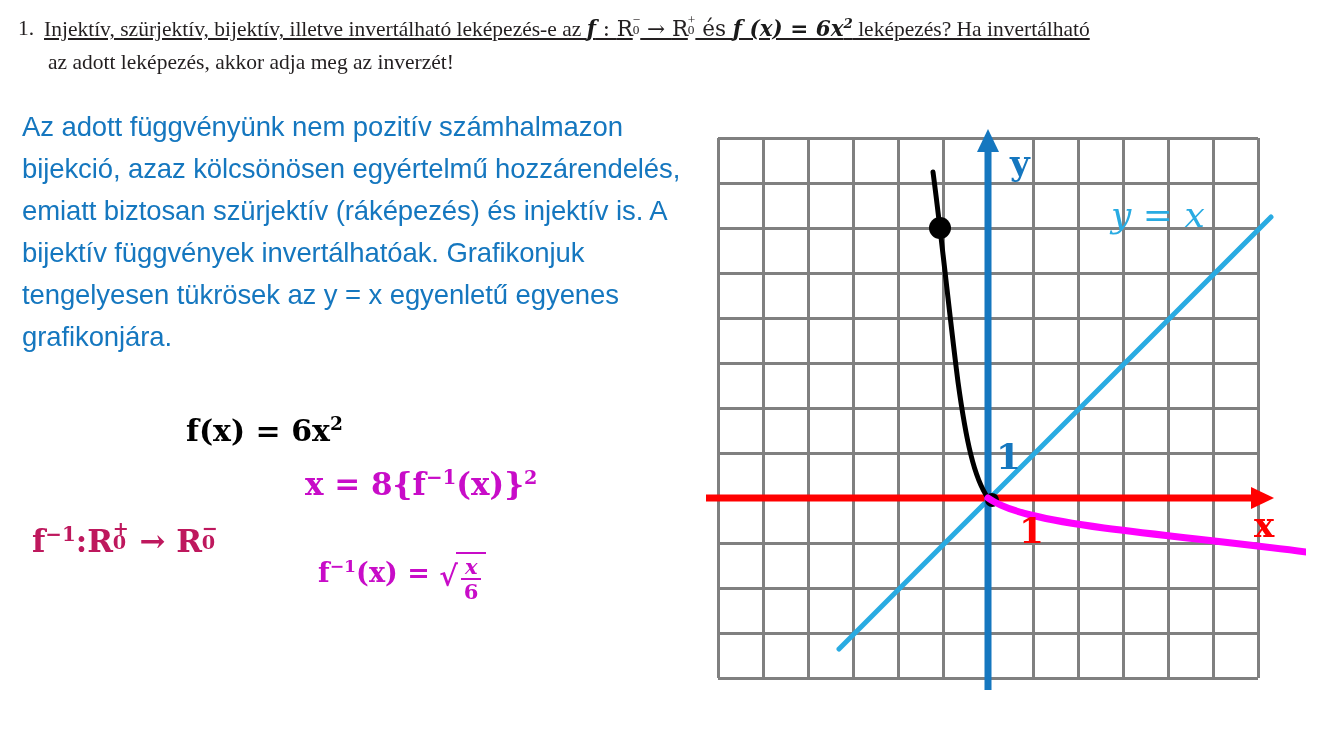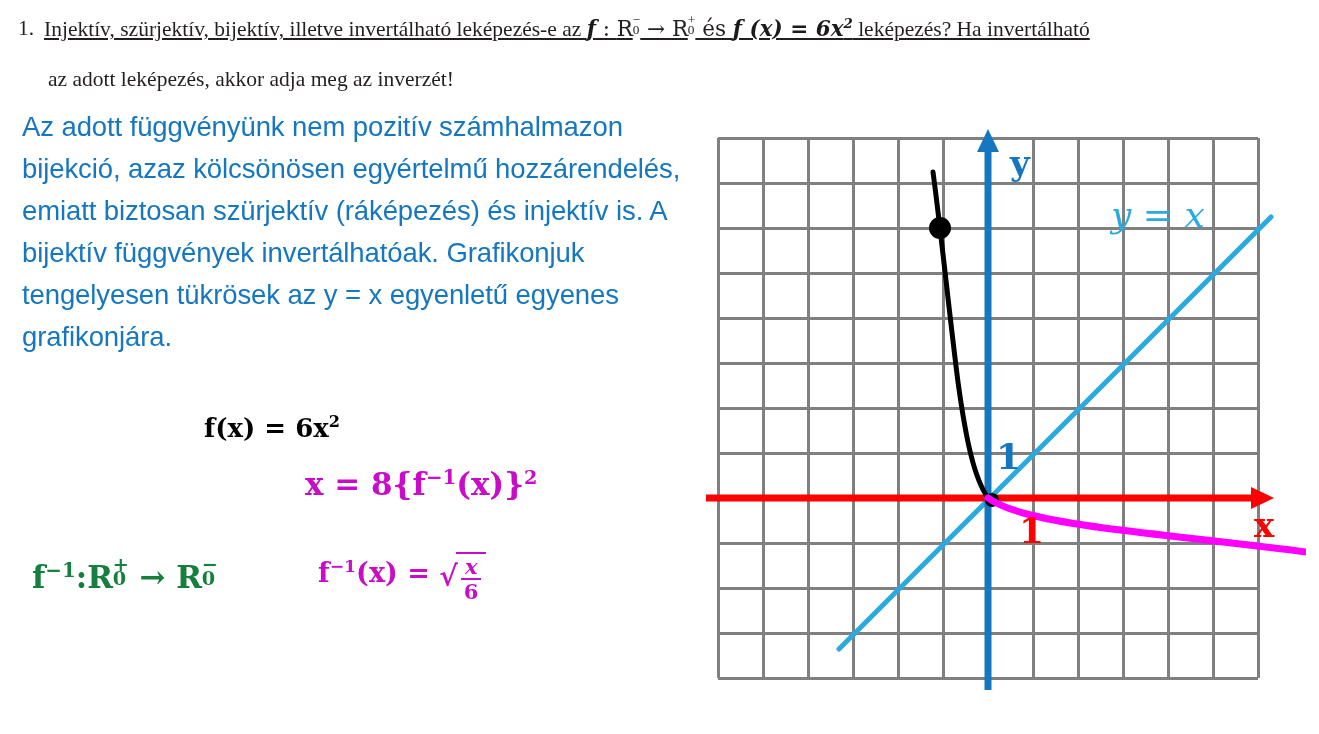--- a/index.html
+++ b/index.html
@@ -37,21 +37,21 @@
     padding-left: 4px;
     box-sizing: border-box;
   }
   .prob-body {
     flex: 1 1 auto;
     text-align: justify;
     text-decoration: underline;
   }
   .prob-line2 {
     padding-left: 34px;
-    margin-top: 20px;
+    margin-top: 3px;
   }
   
   .mi {
     font-family: "DejaVu Serif", "Liberation Serif", serif;
     font-style: italic;
     font-weight: bold;
     color: #1a1a1a;
   }
   .mroman {
     font-family: "DejaVu Serif", "Liberation Serif", serif;
@@ -93,35 +93,34 @@
   
   .formula {
     position: absolute;
     font-family: "DejaVu Serif", "Liberation Serif", serif;
     font-weight: bold;
     white-space: nowrap;
   }
   #formula-fx {
     left: 186px;
     top: 413px;
-    font-size: 26px;
+    font-size: 30px;
     color: #000000;
-    margin-left: 18px;
   }
   #formula-inverse-eq {
     left: 305px;
     top: 466px;
     font-size: 31px;
     color: #c80cc8;
   }
   #formula-domain {
     left: 32px;
-    top: 556px;
+    top: 520px;
     font-size: 31px;
-    color: #15803d;
+    color: #be185d;
   }
   #formula-inverse-def {
     left: 318px;
     top: 548px;
     font-size: 27px;
     color: #c80cc8;
   }
   .fneg {
     font-size: 0.64em;
     vertical-align: super;

